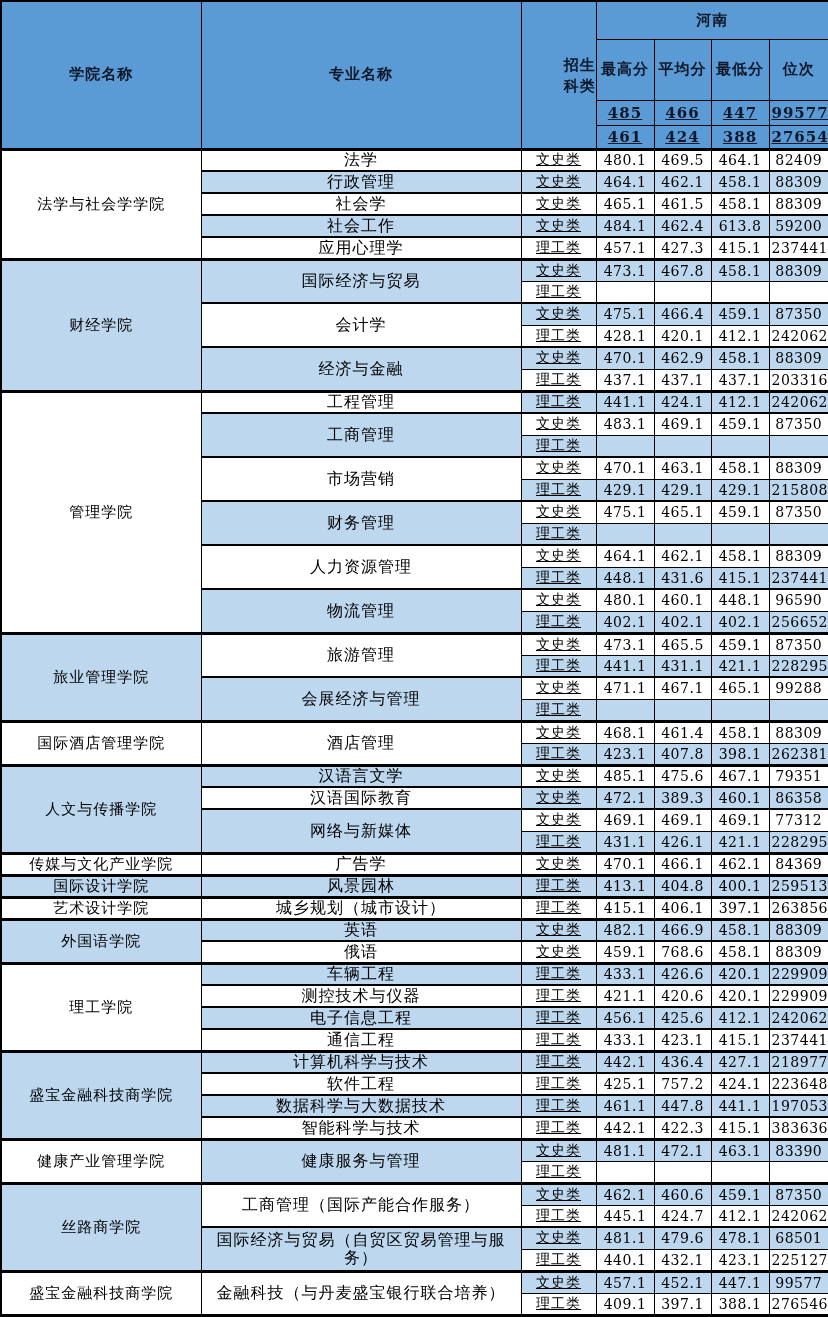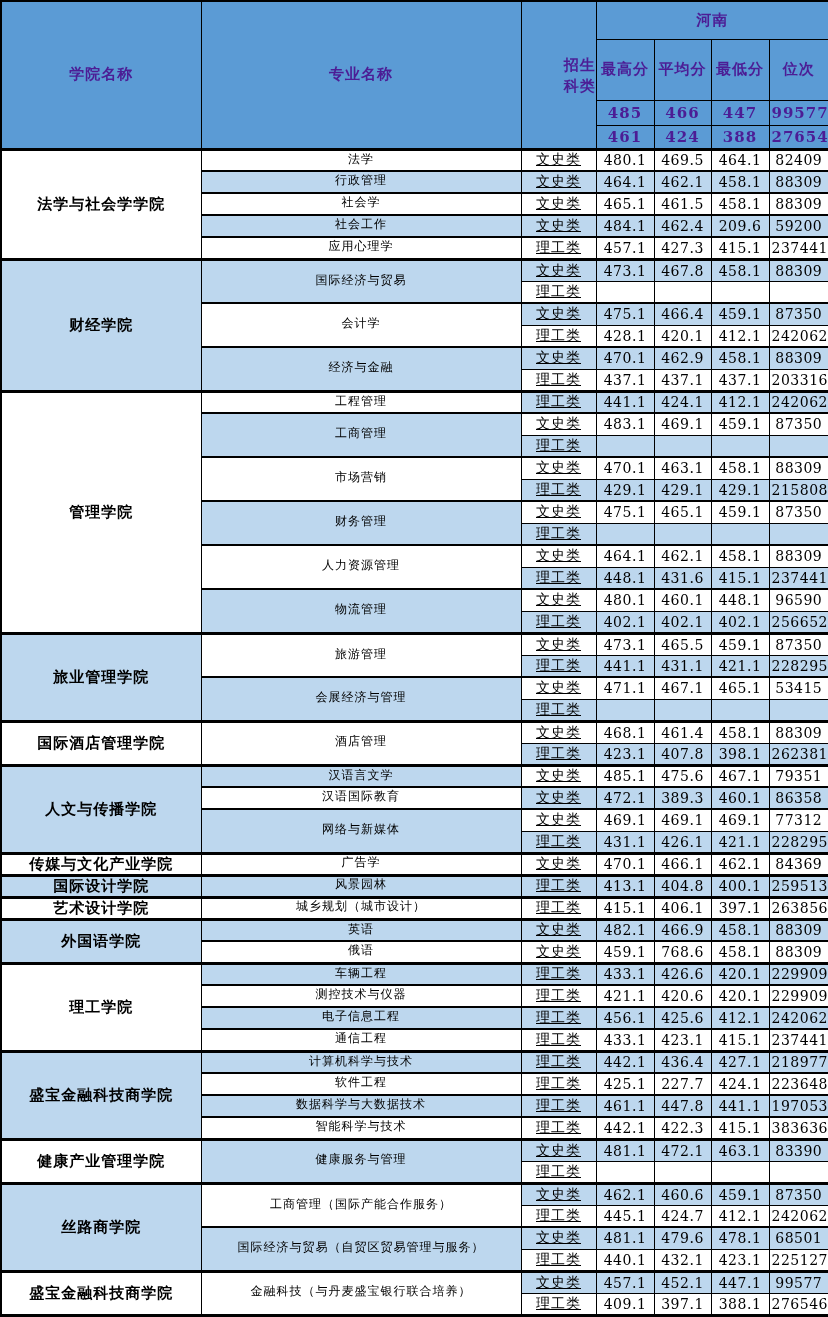--- a/index.html
+++ b/index.html
@@ -18,44 +18,45 @@
   th,td{
     border:1px solid var(--line);
     padding:0 2px;
     text-align:center;
     vertical-align:middle;
     overflow:hidden;
     white-space:nowrap;
   }
   thead th{
     background:var(--header-bg);
-    color:#4c1d95;
+    color:#0f172a;
     font-family:"Liberation Sans","DejaVu Sans",sans-serif;
     font-weight:bold;
     font-size:15px;
     letter-spacing:1px;
   }
   thead th.sum{
     font-family:"DejaVu Serif","Liberation Serif",serif;
     font-size:15px;
     letter-spacing:1px;
+    text-decoration:underline;
   }
   thead .hb{border-bottom:3px solid var(--line);}
   .w2{display:inline-block;width:2.15em;line-height:1.4;white-space:normal;margin-left:40px;}
   tbody td{
     font-family:"DejaVu Serif","Liberation Serif",serif;
     color:#000;
     font-size:14px;
   }
   tbody td.college{
-    font-weight:bold;
+    font-weight:normal;
     font-size:15px;
     letter-spacing:1px;
   }
-  tbody td.major{font-size:12px;letter-spacing:1px;white-space:normal;line-height:1.1;font-family:Liberation Mono, monospace;}
+  tbody td.major{font-size:16px;letter-spacing:1px;white-space:normal;line-height:1.1;}
   tbody td.cat{font-size:14px;letter-spacing:1px;text-decoration:underline;}
   tbody td.num{font-size:14px;letter-spacing:0.5px;}
   .bg-w{background:#ffffff;}
   .bg-b{background:var(--stripe);}
   .bb-major{border-bottom-width:2px;}
   .bb-college{border-bottom-width:3px;}
   tbody tr{height:22px;}
 </style>
 </head>
 <body>
@@ -121,21 +122,21 @@
           <td class="num bg-w bb-major">465.1</td>
           <td class="num bg-w bb-major">461.5</td>
           <td class="num bg-w bb-major">458.1</td>
           <td class="num bg-w bb-major">88309</td>
         </tr>
         <tr>
           <td class="major bg-b bb-major">社会工作</td>
           <td class="cat bg-b bb-major">文史类</td>
           <td class="num bg-b bb-major">484.1</td>
           <td class="num bg-b bb-major">462.4</td>
-          <td class="num bg-b bb-major">209.6</td>
+          <td class="num bg-b bb-major">613.8</td>
           <td class="num bg-b bb-major">59200</td>
         </tr>
         <tr>
           <td class="major bg-w bb-college">应用心理学</td>
           <td class="cat bg-w bb-college">理工类</td>
           <td class="num bg-w bb-college">457.1</td>
           <td class="num bg-w bb-college">427.3</td>
           <td class="num bg-w bb-college">415.1</td>
           <td class="num bg-w bb-college">237441</td>
         </tr>
@@ -284,21 +285,21 @@
           <td class="num bg-b bb-major">431.1</td>
           <td class="num bg-b bb-major">421.1</td>
           <td class="num bg-b bb-major">228295</td>
         </tr>
         <tr>
           <td class="major bg-b bb-college" rowspan="2">会展经济与管理</td>
           <td class="cat bg-w">文史类</td>
           <td class="num bg-w">471.1</td>
           <td class="num bg-w">467.1</td>
           <td class="num bg-w">465.1</td>
-          <td class="num bg-w">53415</td>
+          <td class="num bg-w">99288</td>
         </tr>
         <tr>
           <td class="cat bg-b bb-college">理工类</td>
           <td class="num bg-b bb-college"></td>
           <td class="num bg-b bb-college"></td>
           <td class="num bg-b bb-college"></td>
           <td class="num bg-b bb-college"></td>
         </tr>
         <tr>
           <td class="college bg-w bb-college" rowspan="2">国际酒店管理学院</td>
@@ -431,21 +432,21 @@
           <td class="cat bg-b bb-major">理工类</td>
           <td class="num bg-b bb-major">442.1</td>
           <td class="num bg-b bb-major">436.4</td>
           <td class="num bg-b bb-major">427.1</td>
           <td class="num bg-b bb-major">218977</td>
         </tr>
         <tr>
           <td class="major bg-w bb-major">软件工程</td>
           <td class="cat bg-w bb-major">理工类</td>
           <td class="num bg-w bb-major">425.1</td>
-          <td class="num bg-w bb-major">227.7</td>
+          <td class="num bg-w bb-major">757.2</td>
           <td class="num bg-w bb-major">424.1</td>
           <td class="num bg-w bb-major">223648</td>
         </tr>
         <tr>
           <td class="major bg-b bb-major">数据科学与大数据技术</td>
           <td class="cat bg-b bb-major">理工类</td>
           <td class="num bg-b bb-major">461.1</td>
           <td class="num bg-b bb-major">447.8</td>
           <td class="num bg-b bb-major">441.1</td>
           <td class="num bg-b bb-major">197053</td>

